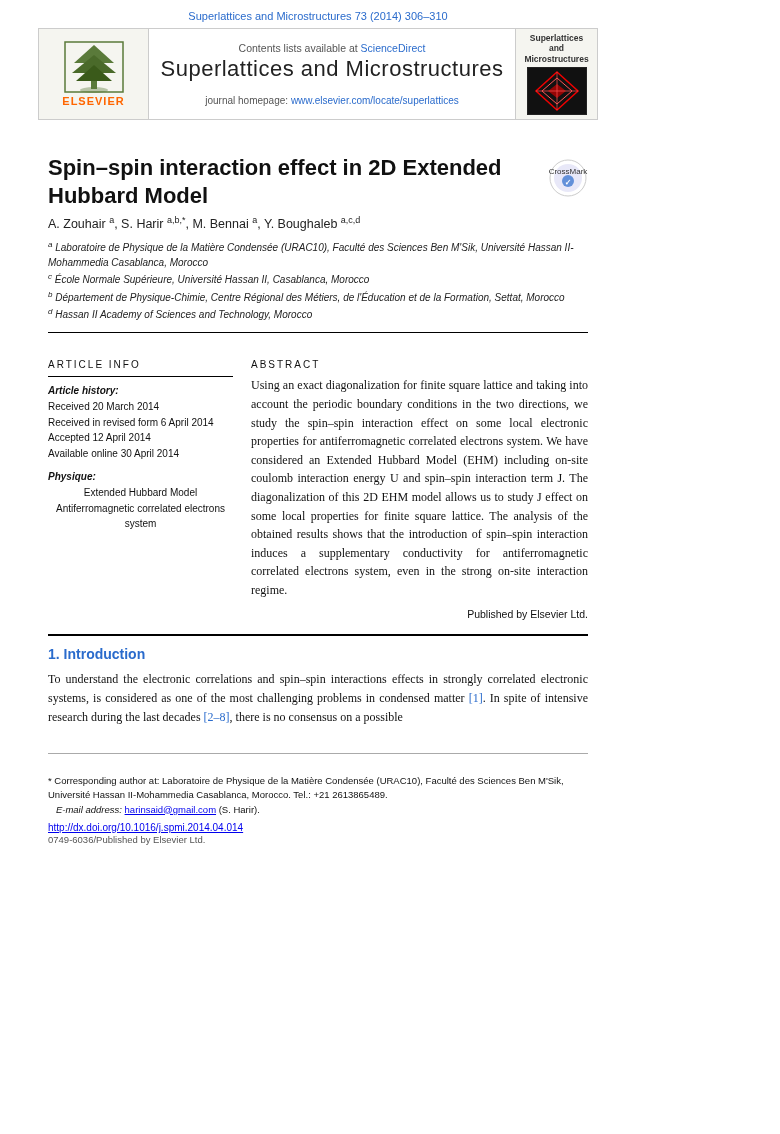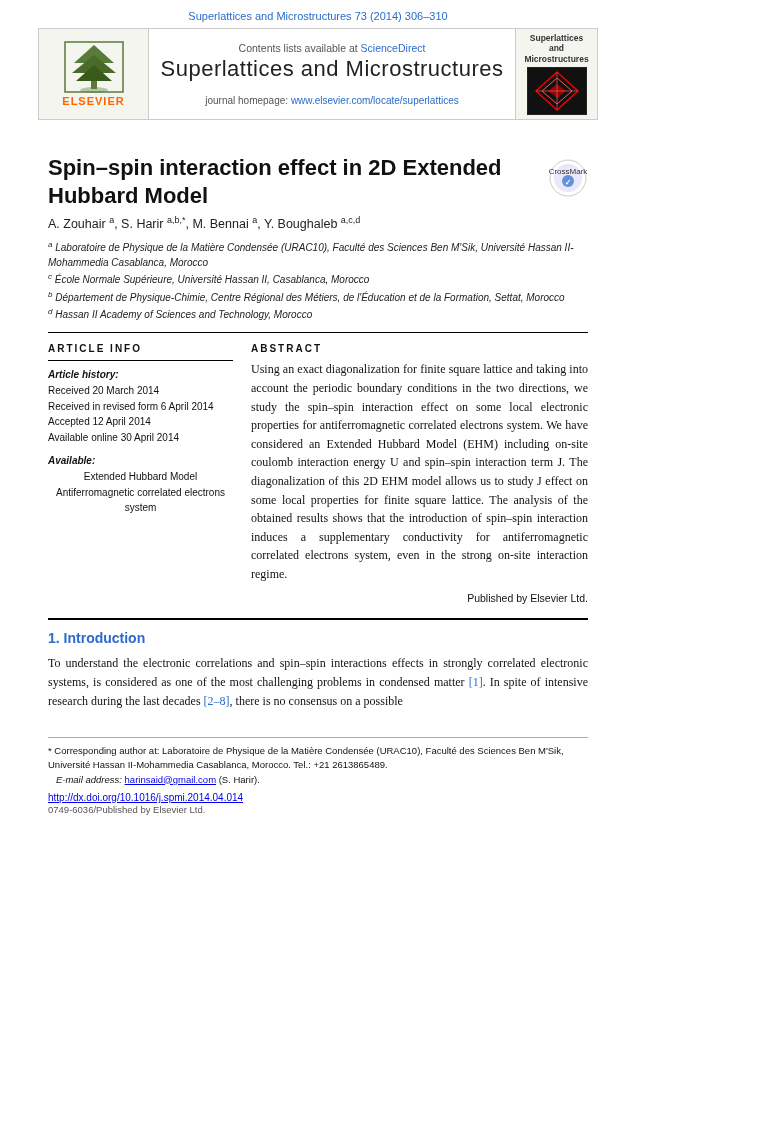--- a/index.html
+++ b/index.html
@@ -189,25 +189,26 @@
     .left-col {
       width: 185px;
       flex-shrink: 0;
     }
     .right-col {
       flex: 1;
     }
     .section-header {
       font-family: Arial, sans-serif;
       font-size: 10px;
-      font-weight: bold;
+      font-weight: normal;
       letter-spacing: 2px;
       text-transform: uppercase;
       color: #111;
       margin-bottom: 6px;
+      margin-top: 16px;
     }
     .article-info-divider {
       border: none;
       border-top: 1px solid #000;
       margin-bottom: 8px;
     }
     .article-history-label {
       font-size: 10px;
       font-style: italic;
       font-family: Arial, sans-serif;
@@ -271,21 +272,21 @@
       line-height: 1.6;
       text-align: justify;
     }
     .body-text a {
       color: #2a6bcc;
       text-decoration: none;
     }
     .footnote-area {
       border-top: 1px solid #aaa;
       margin: 16px 48px 0 48px;
-      padding-top: 6px;
+      padding-top: 20px;
     }
     .footnote-text {
       font-size: 9.5px;
       font-family: Arial, sans-serif;
       color: #111;
       line-height: 1.5;
     }
     .doi-line {
       font-size: 10px;
       font-family: Arial, sans-serif;
@@ -398,21 +399,21 @@
       <div class="left-col">
         <div class="section-header">ARTICLE INFO</div>
         <hr class="article-info-divider">
 
         <div class="article-history-label">Article history:</div>
         <div class="article-history-item">Received 20 March 2014</div>
         <div class="article-history-item">Received in revised form 6 April 2014</div>
         <div class="article-history-item">Accepted 12 April 2014</div>
         <div class="article-history-item">Available online 30 April 2014</div>
 
-        <div class="keywords-label">Available:</div>
+        <div class="keywords-label">Physique:</div>
         <div class="keyword-item">Extended Hubbard Model</div>
         <div class="keyword-item">Antiferromagnetic correlated electrons system</div>
       </div>
 
       <div class="right-col">
         <div class="section-header">ABSTRACT</div>
         <div class="abstract-text">Using an exact diagonalization for finite square lattice and taking into account the periodic boundary conditions in the two directions, we study the spin–spin interaction effect on some local electronic properties for antiferromagnetic correlated electrons system. We have considered an Extended Hubbard Model (EHM) including on-site coulomb interaction energy U and spin–spin interaction term J. The diagonalization of this 2D EHM model allows us to study J effect on some local properties for finite square lattice. The analysis of the obtained results shows that the introduction of spin–spin interaction induces a supplementary conductivity for antiferromagnetic correlated electrons system, even in the strong on-site interaction regime.</div>
         <div class="published-by">Published by Elsevier Ltd.</div>
       </div>
 

